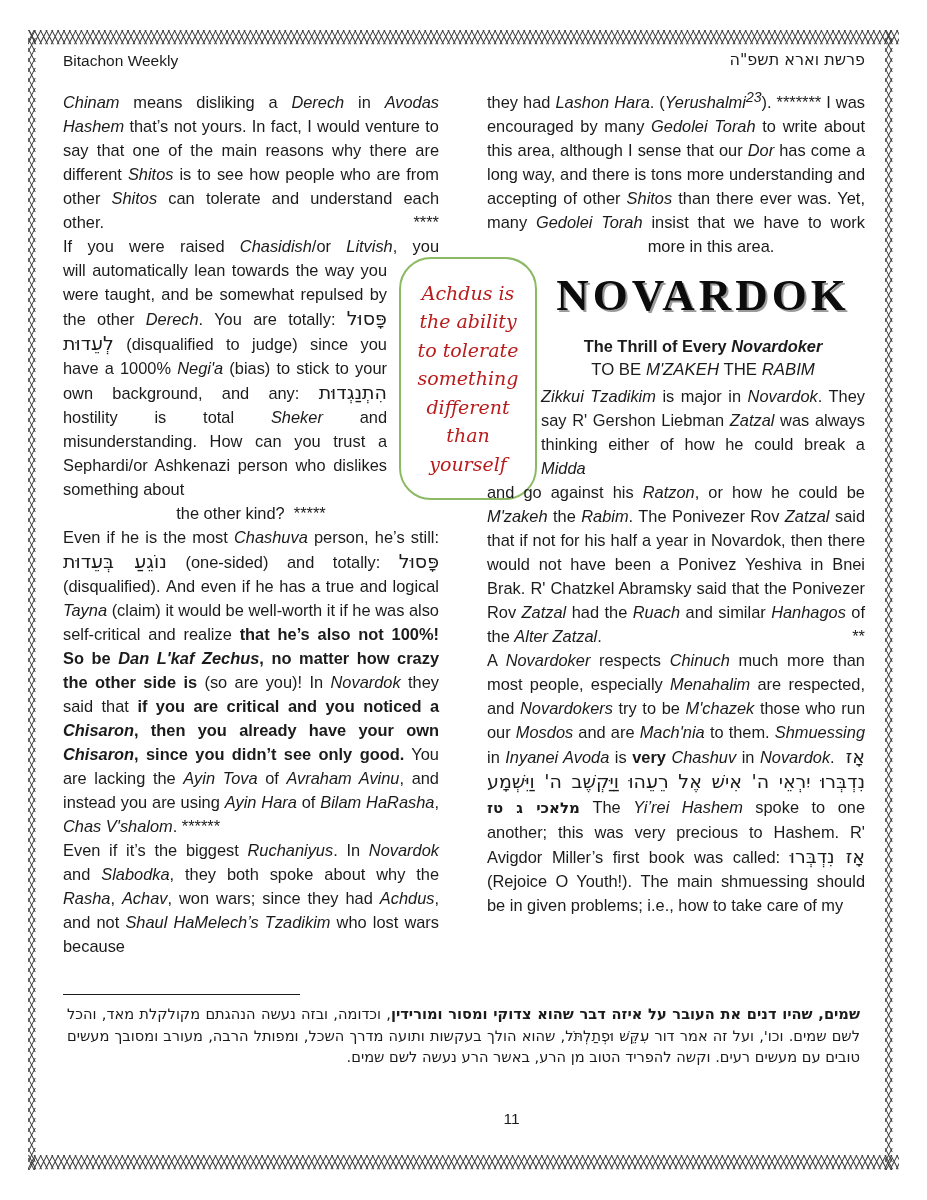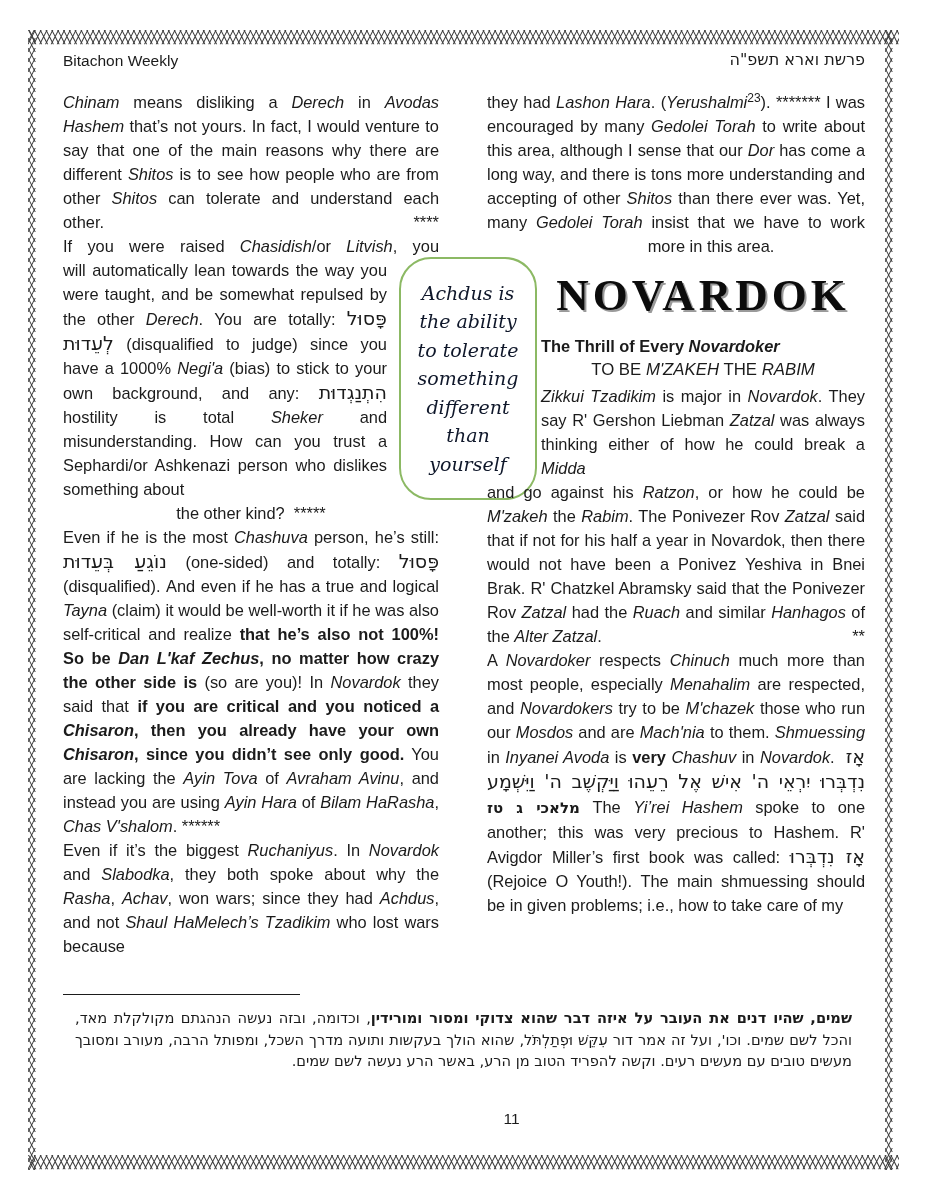--- a/index.html
+++ b/index.html
@@ -28,42 +28,42 @@
   .indent-l{padding-left:70px;text-align:center;}
   .plain{text-align:center;}
 
   
   .sg-r{}
   .sg-i{font-style:italic;}
   .sg-b{font-weight:700;}
   .sg-bi{font-weight:700;font-style:italic;}
   .sg-he{font-family:"DejaVu Sans",sans-serif;font-size:19px;}
   .sg-hesmall{font-family:"DejaVu Sans",sans-serif;font-size:15px;font-weight:bold;}
-  .sg-sup{vertical-align:super;font-size:12px;line-height:0;}
+  .sg-sup{vertical-align:super;font-size:14px;line-height:0;font-style:italic;}
   .sg-astR{float:right;}
 
   
   .quote-box{position:absolute;left:399px;top:257px;width:138px;height:243px;box-sizing:border-box;
              border:2.5px solid #8cb964;border-radius:32px;background:#fff;
              display:flex;align-items:center;justify-content:center;text-align:center;
              font-family:"DejaVu Serif",serif;font-style:italic;font-size:19px;line-height:28.5px;
-             padding:8px 20px;color:#0f172a;}
+             padding:8px 20px;color:#b91c1c;}
 
   
   .heading-nov{text-align:center;font-family:"Liberation Serif",serif;font-weight:700;
                font-size:45px;line-height:54px;letter-spacing:4px;margin:10px 0 12px;
                color:#0c0c0c;text-shadow:2px 2px 0 #9a9a9a;}
-  .sub1{font-weight:700;margin:0;}
+  .sub1{text-align:center;font-weight:700;margin:0;}
   .sub2{text-align:center;margin:0 0 2px 0;font-size:16.8px;}
 
   
   .footnotes{position:absolute;left:63px;top:994px;width:801px;}
   .fn-divider{width:237px;border-top:1.5px solid #1b1b1b;margin:0 0 8px 0;}
   .fn{direction:rtl;text-align:justify;font-size:14.6px;line-height:21.5px;
-      font-family:"DejaVu Sans",sans-serif;margin:12px;}
+      font-family:"DejaVu Sans",sans-serif;margin:4px;}
 
   .page-num{position:absolute;top:1110px;left:0;width:100%;text-align:center;font-size:15.5px;padding-left:48px;}
 </style>
 </head>
 <body>
 
 <div class="page">
 
   <div class="pb pb-h pb-top">╳╳╳╳╳╳╳╳╳╳╳╳╳╳╳╳╳╳╳╳╳╳╳╳╳╳╳╳╳╳╳╳╳╳╳╳╳╳╳╳╳╳╳╳╳╳╳╳╳╳╳╳╳╳╳╳╳╳╳╳╳╳╳╳╳╳╳╳╳╳╳╳╳╳╳╳╳╳╳╳╳╳╳╳╳╳╳╳╳╳╳╳╳╳╳╳╳╳╳╳╳╳╳╳╳╳╳╳╳╳╳╳╳╳╳╳╳╳╳╳╳╳╳╳╳╳╳╳╳╳╳╳╳╳╳╳╳╳╳╳╳╳╳╳╳╳╳╳╳╳╳╳╳╳╳╳╳╳╳╳╳╳╳╳╳╳╳╳╳╳╳╳╳╳╳╳╳╳╳╳╳╳╳╳╳╳╳╳╳╳╳╳╳╳╳╳╳╳╳╳╳╳╳╳╳╳╳╳╳╳╳╳╳╳╳╳╳╳╳╳</div>
   <div class="pb pb-h pb-bottom">╳╳╳╳╳╳╳╳╳╳╳╳╳╳╳╳╳╳╳╳╳╳╳╳╳╳╳╳╳╳╳╳╳╳╳╳╳╳╳╳╳╳╳╳╳╳╳╳╳╳╳╳╳╳╳╳╳╳╳╳╳╳╳╳╳╳╳╳╳╳╳╳╳╳╳╳╳╳╳╳╳╳╳╳╳╳╳╳╳╳╳╳╳╳╳╳╳╳╳╳╳╳╳╳╳╳╳╳╳╳╳╳╳╳╳╳╳╳╳╳╳╳╳╳╳╳╳╳╳╳╳╳╳╳╳╳╳╳╳╳╳╳╳╳╳╳╳╳╳╳╳╳╳╳╳╳╳╳╳╳╳╳╳╳╳╳╳╳╳╳╳╳╳╳╳╳╳╳╳╳╳╳╳╳╳╳╳╳╳╳╳╳╳╳╳╳╳╳╳╳╳╳╳╳╳╳╳╳╳╳╳╳╳╳╳╳╳╳╳╳</div>

